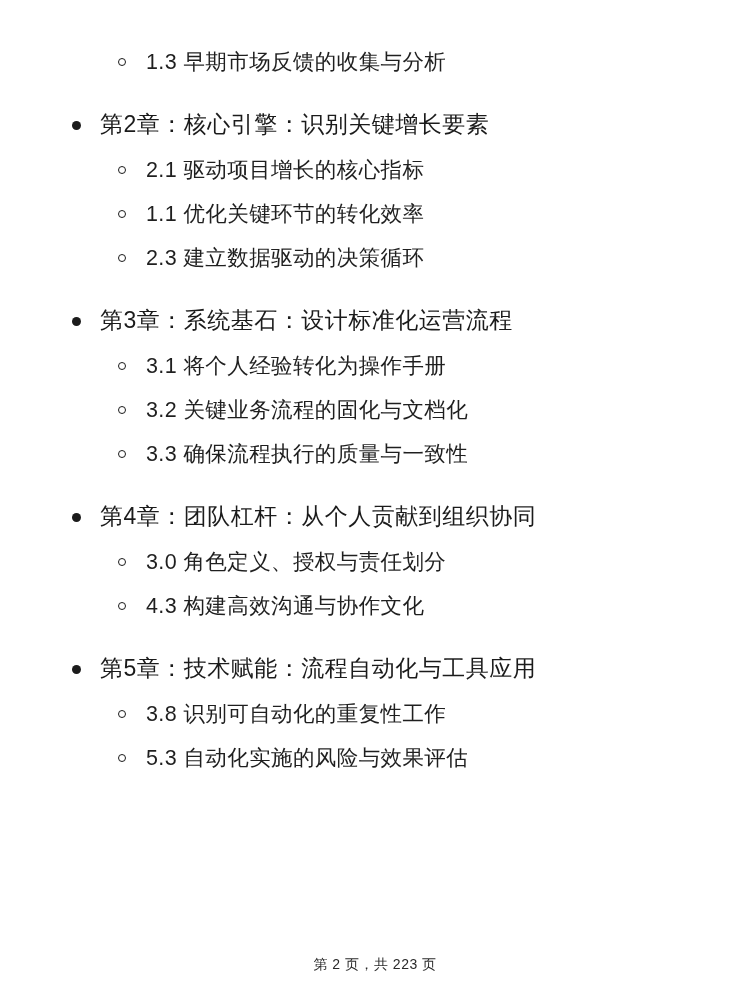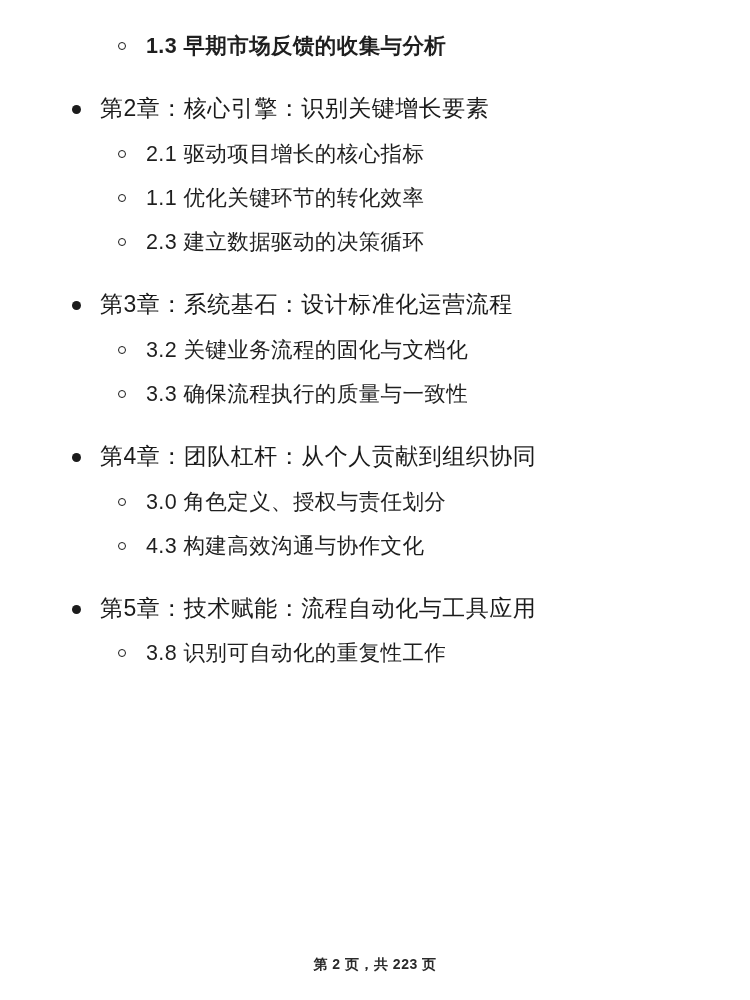--- a/index.html
+++ b/index.html
@@ -70,32 +70,31 @@
     top: 12px;
     width: 8px;
     height: 8px;
     border: 1.6px solid #1b1b1b;
     border-radius: 50%;
     background: transparent;
     box-sizing: border-box;
   }
 
   .first-section {
-    margin-top: 0;
-    font-weight: bold;
+    margin-top: 16px;
   }
 
   .footer {
     position: absolute;
     left: 0;
     right: 0;
     bottom: 26px;
     text-align: center;
     font-size: 14px;
-    font-weight: bold;
+    font-weight: normal;
     color: #2a2a2a;
     letter-spacing: 0.5px;
   }
 </style>
 </head>
 <body>
 
 <div class="page">
 
   <ul class="toc-list">
@@ -116,20 +115,23 @@
     </li>
     <li class="section">
       <span>2.3 建立数据驱动的决策循环</span>
     </li>
 
     <li class="chapter">
       <span>第3章：系统基石：设计标准化运营流程</span>
     </li>
 
     <li class="section">
+      <span>3.1 将个人经验转化为操作手册</span>
+    </li>
+    <li class="section">
       <span>3.2 关键业务流程的固化与文档化</span>
     </li>
     <li class="section">
       <span>3.3 确保流程执行的质量与一致性</span>
     </li>
 
     <li class="chapter">
       <span>第4章：团队杠杆：从个人贡献到组织协同</span>
     </li>
 
@@ -140,18 +142,21 @@
       <span>4.3 构建高效沟通与协作文化</span>
     </li>
 
     <li class="chapter">
       <span>第5章：技术赋能：流程自动化与工具应用</span>
     </li>
 
     <li class="section">
       <span>3.8 识别可自动化的重复性工作</span>
     </li>
+    <li class="section">
+      <span>5.3 自动化实施的风险与效果评估</span>
+    </li>
 
   </ul>
 
   <div class="footer">第 2 页，共 223 页</div>
 
 </div>
 
 </body></html>

